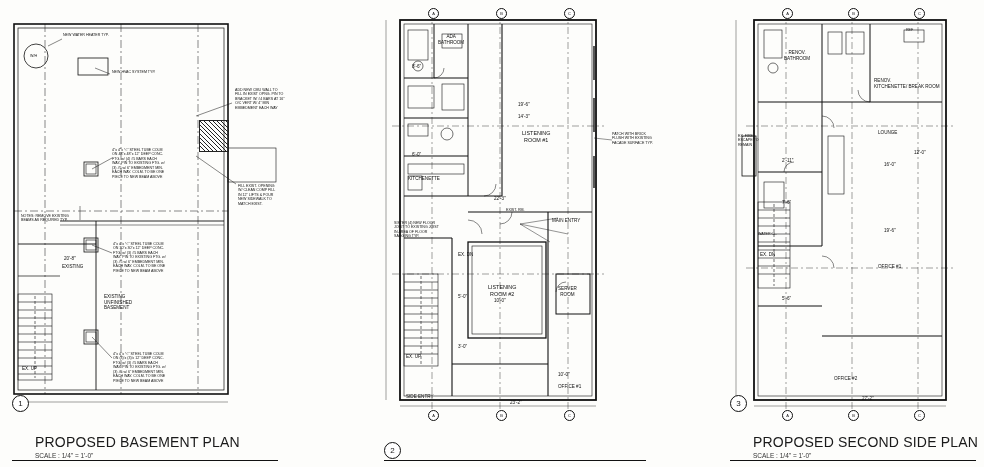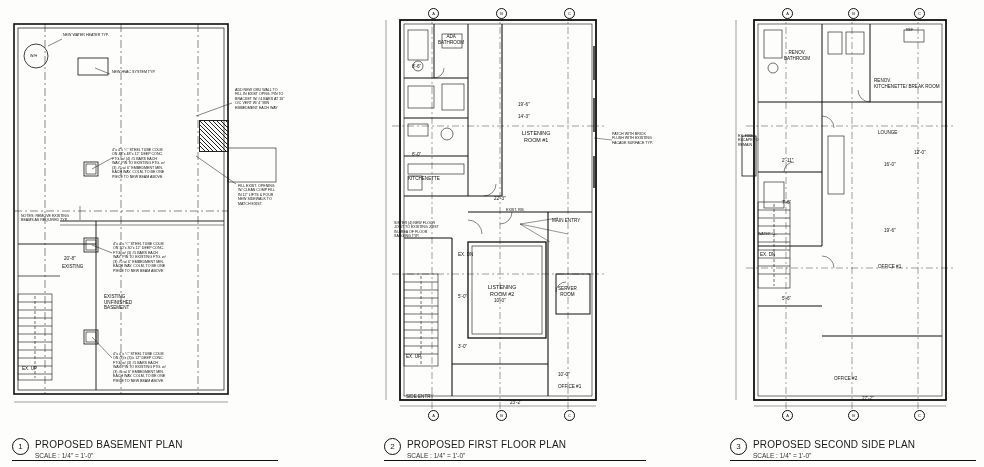--- a/index.html
+++ b/index.html
@@ -51,23 +51,24 @@
     border: 1px solid #111;
     border-radius: 50%;
     font-size: 8px;
     line-height: 15px;
     text-align: center;
     flex: 0 0 auto;
     background: #fff;
   }
   .title-text { padding-top: 1px; }
   .title-name {
-    font-size: 10px;
+    font-size: 14px;
     letter-spacing: .2px;
     white-space: nowrap;
+    margin-top: 38px;
   }
   .title-scale {
     font-size: 6.5px;
     color: #333;
     margin-top: 2px;
     white-space: nowrap;
   }
   .title-rule {
     position: absolute;
     bottom: 6px;
@@ -366,24 +367,20 @@
       <div class="lbl t5" style="left:86px; top:288px;">5'-0"</div>
       <div class="lbl t5" style="left:86px; top:338px;">3'-0"</div>
 
       <div class="lbl t5" style="left:34px; top:348px;">EX. UP</div>
       <div class="lbl t5" style="left:86px; top:246px;">EX. DN</div>
     </div>
 
     <div class="title-rule" style="left:12px; width:262px;"></div>
     <div class="title-block">
       <div class="title-bubble">2</div>
-      <div class="title-text">
-        <div class="title-name">PROPOSED FIRST FLOOR PLAN</div>
-        <div class="title-scale">SCALE : 1/4" = 1'-0"</div>
-      </div>
     </div>
   </div>
 
   <div class="plan" id="plan-second">
     <div class="drawing">
       <svg viewBox="0 0 266 419" preserveAspectRatio="none">
         <g fill="none" stroke="#111">
           <rect x="36" y="14" width="192" height="380" stroke-width="1.8"></rect>
           <rect x="40" y="18" width="184" height="372" stroke-width="0.6"></rect>
 

